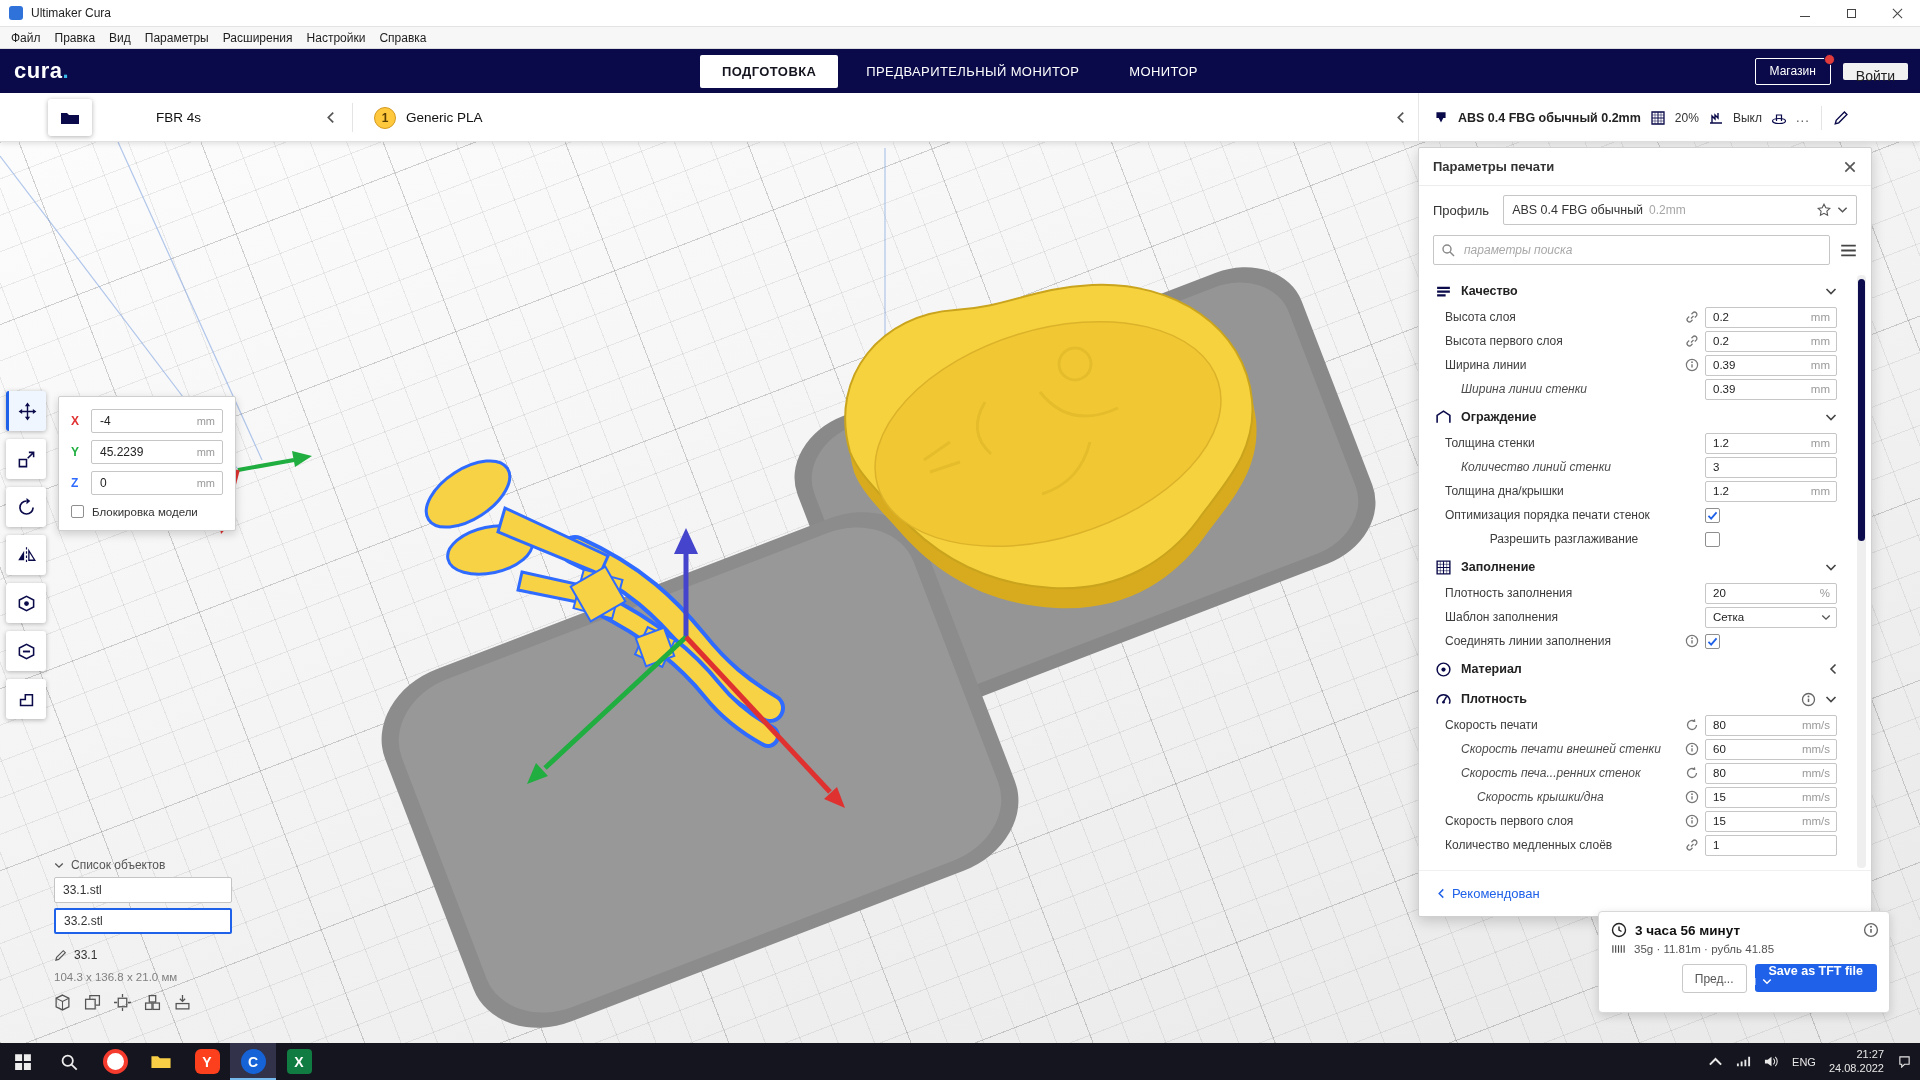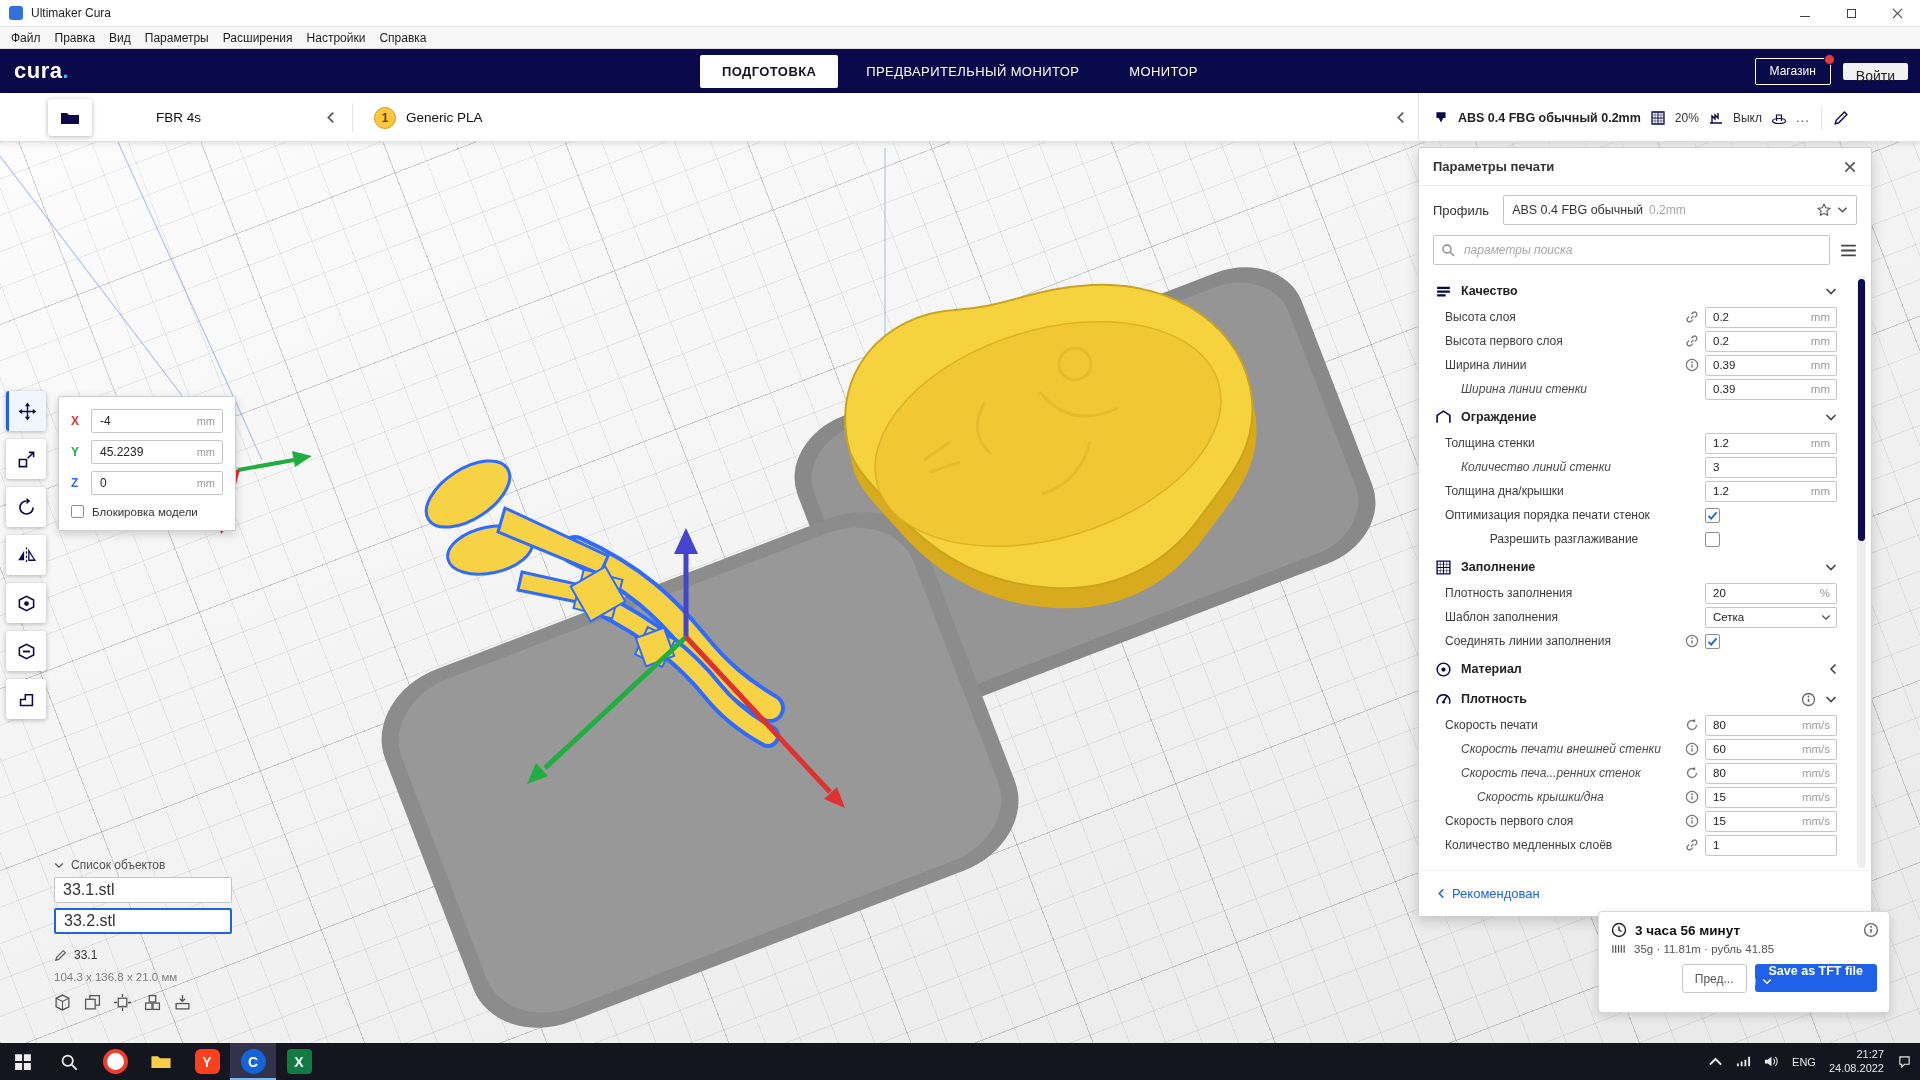--- a/index.html
+++ b/index.html
@@ -90,21 +90,21 @@
   .xunit { position:absolute; right:7px; color:#999; font-size:11px; }
   .lockrow { display:flex; gap:8px; align-items:center; font-size:11.5px; color:#333; margin-top:10px; cursor:pointer; }
   .cbx { width:15px; height:15px; border:1px solid #8f8f8f; border-radius:2px; background:#fff; display:flex; align-items:center; justify-content:center; color:#1f61e8; flex:none; cursor:pointer; }
   .cbx svg { width:11px; height:9px; }
   .cbx.small { width:13px; height:13px; }
 
   
   .objlist { position:absolute; left:54px; top:858px; width:178px; z-index:6; }
   .objhdr { display:flex; align-items:center; gap:7px; font-size:12px; color:#555; cursor:pointer; }
   .objhdr .icon { width:10px; height:7px; color:#555; }
-  .obj-item { height:26px; border:1px solid #c4c4c4; background:#fff; display:flex; align-items:center; padding:0 8px; font-size:16px; color:#333; margin-top:5px; border-radius:2px; cursor:pointer; }
+  .obj-item { height:26px; border:1px solid #c4c4c4; background:#fff; display:flex; align-items:center; padding:0 8px; font-size:12px; color:#333; margin-top:5px; border-radius:2px; cursor:pointer; }
   .obj-item.selected { border:2px solid #1f61e8; }
   .objname { display:flex; align-items:center; gap:7px; margin-top:14px; font-size:12px; color:#333; }
   .objname .icon { width:13px; height:13px; color:#555; }
   .objdims { margin-top:9px; font-size:11.5px; color:#808080; }
   .objtools { margin-top:11px; display:flex; gap:13px; color:#555; }
   .objtools .icon { width:17px; height:17px; cursor:pointer; }
 
   
   .settings-card { position:absolute; left:1418px; top:147px; width:454px; height:770px; background:#fff; border:1px solid #d0d0d0; border-radius:2px; box-shadow:0 4px 14px rgba(0,0,0,.18); z-index:7; display:flex; flex-direction:column; }
   .sp-header { height:38px; display:flex; align-items:center; padding:0 14px; border-bottom:1px solid #ececec; flex:none; }

